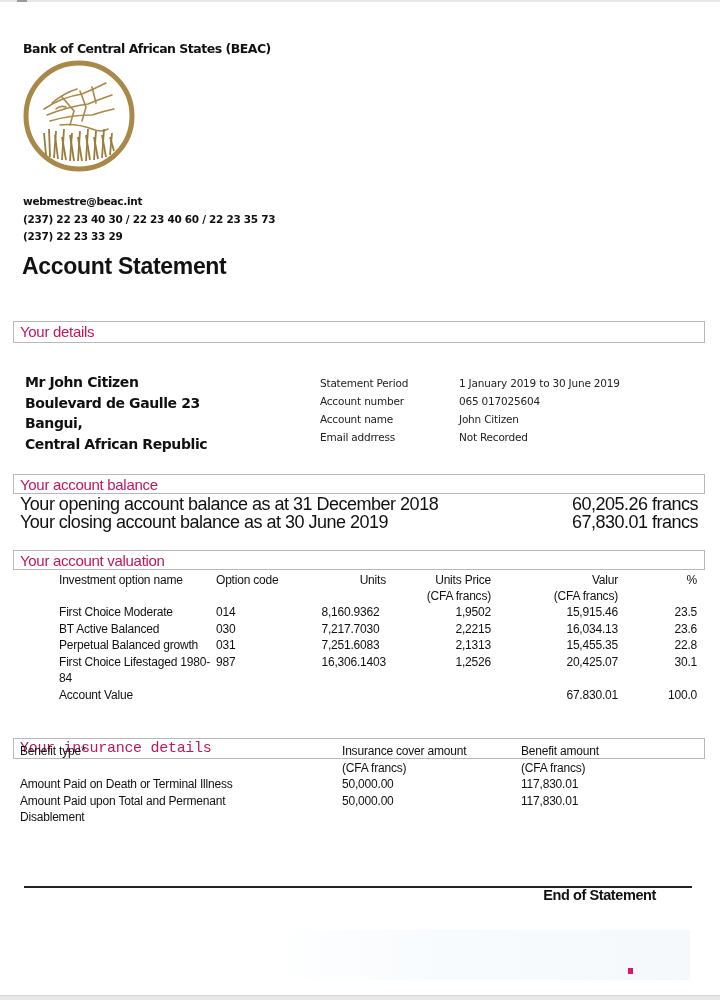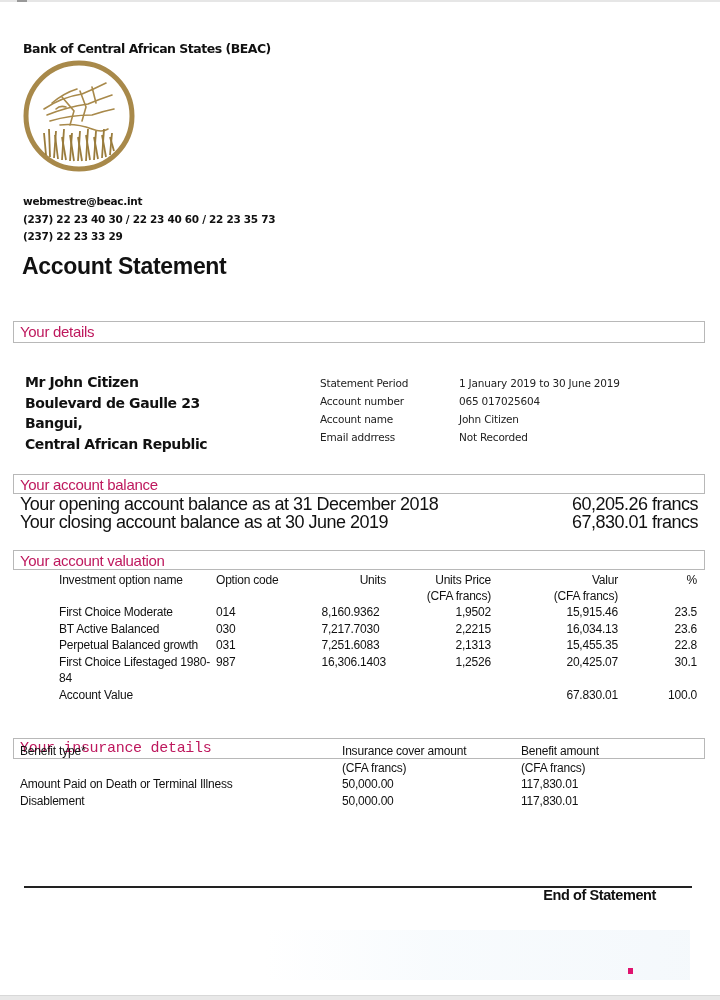--- a/index.html
+++ b/index.html
@@ -192,20 +192,21 @@
 </div>
 
 <div class="section-box sec-insurance">
   <span class="section-title">Your insurance details</span>
 </div>
 
 <div class="ins ins-type" style="top:743px;">
   <div>Benefit type*</div>
   <div style="height:16.5px;"></div>
   <div>Amount Paid on Death or Terminal Illness</div>
+  <div>Amount Paid upon Total and Permenant</div>
   <div>Disablement</div>
 </div>
 <div class="ins ins-cover" style="top:743px;">
   <div>Insurance cover amount</div>
   <div>(CFA francs)</div>
   <div>50,000.00</div>
   <div>50,000.00</div>
 </div>
 <div class="ins ins-benefit" style="top:743px;">
   <div>Benefit amount</div>

